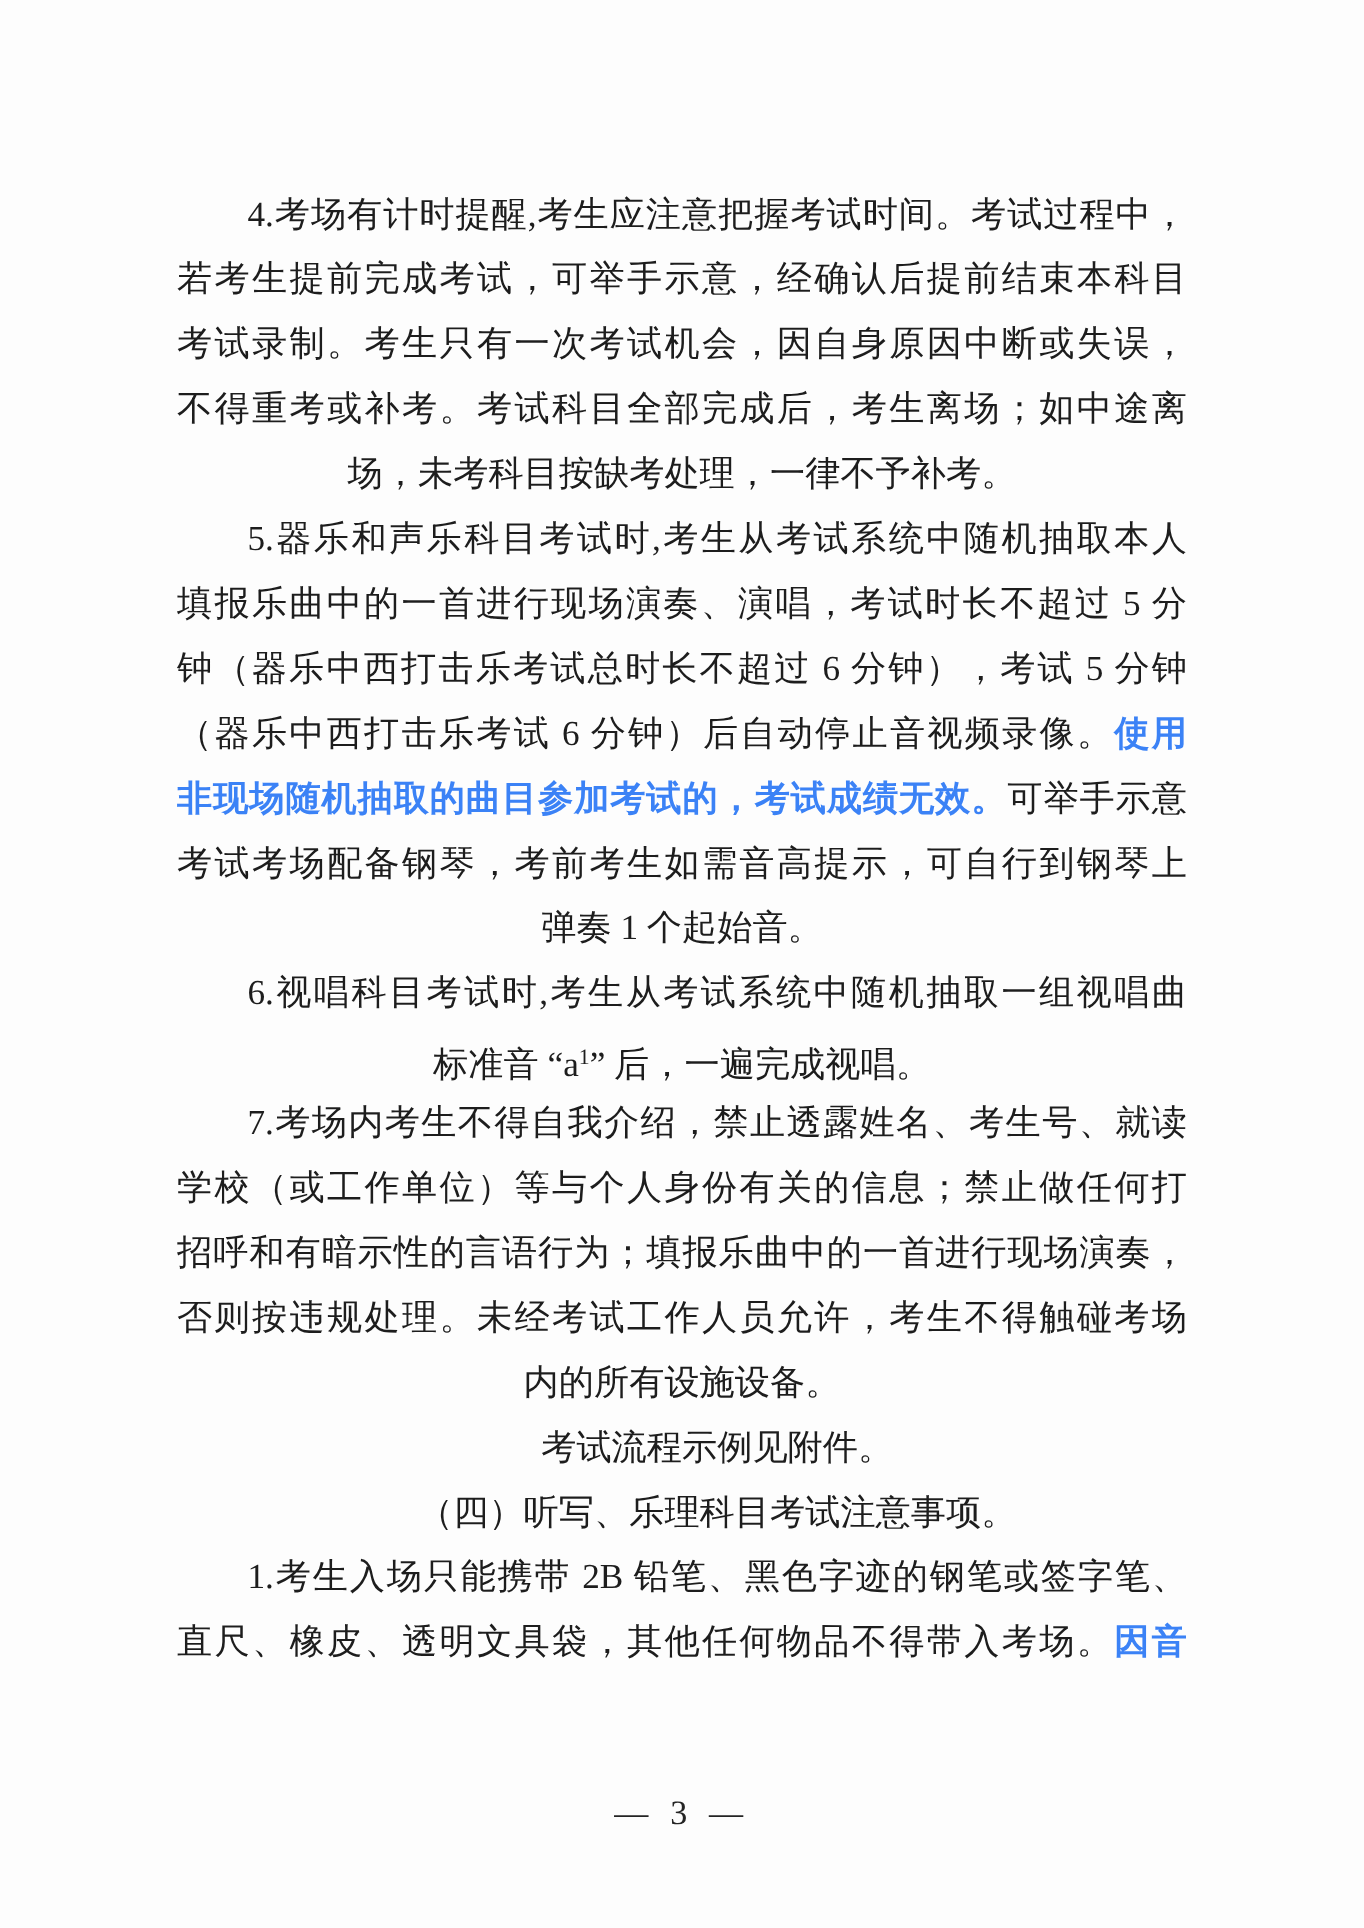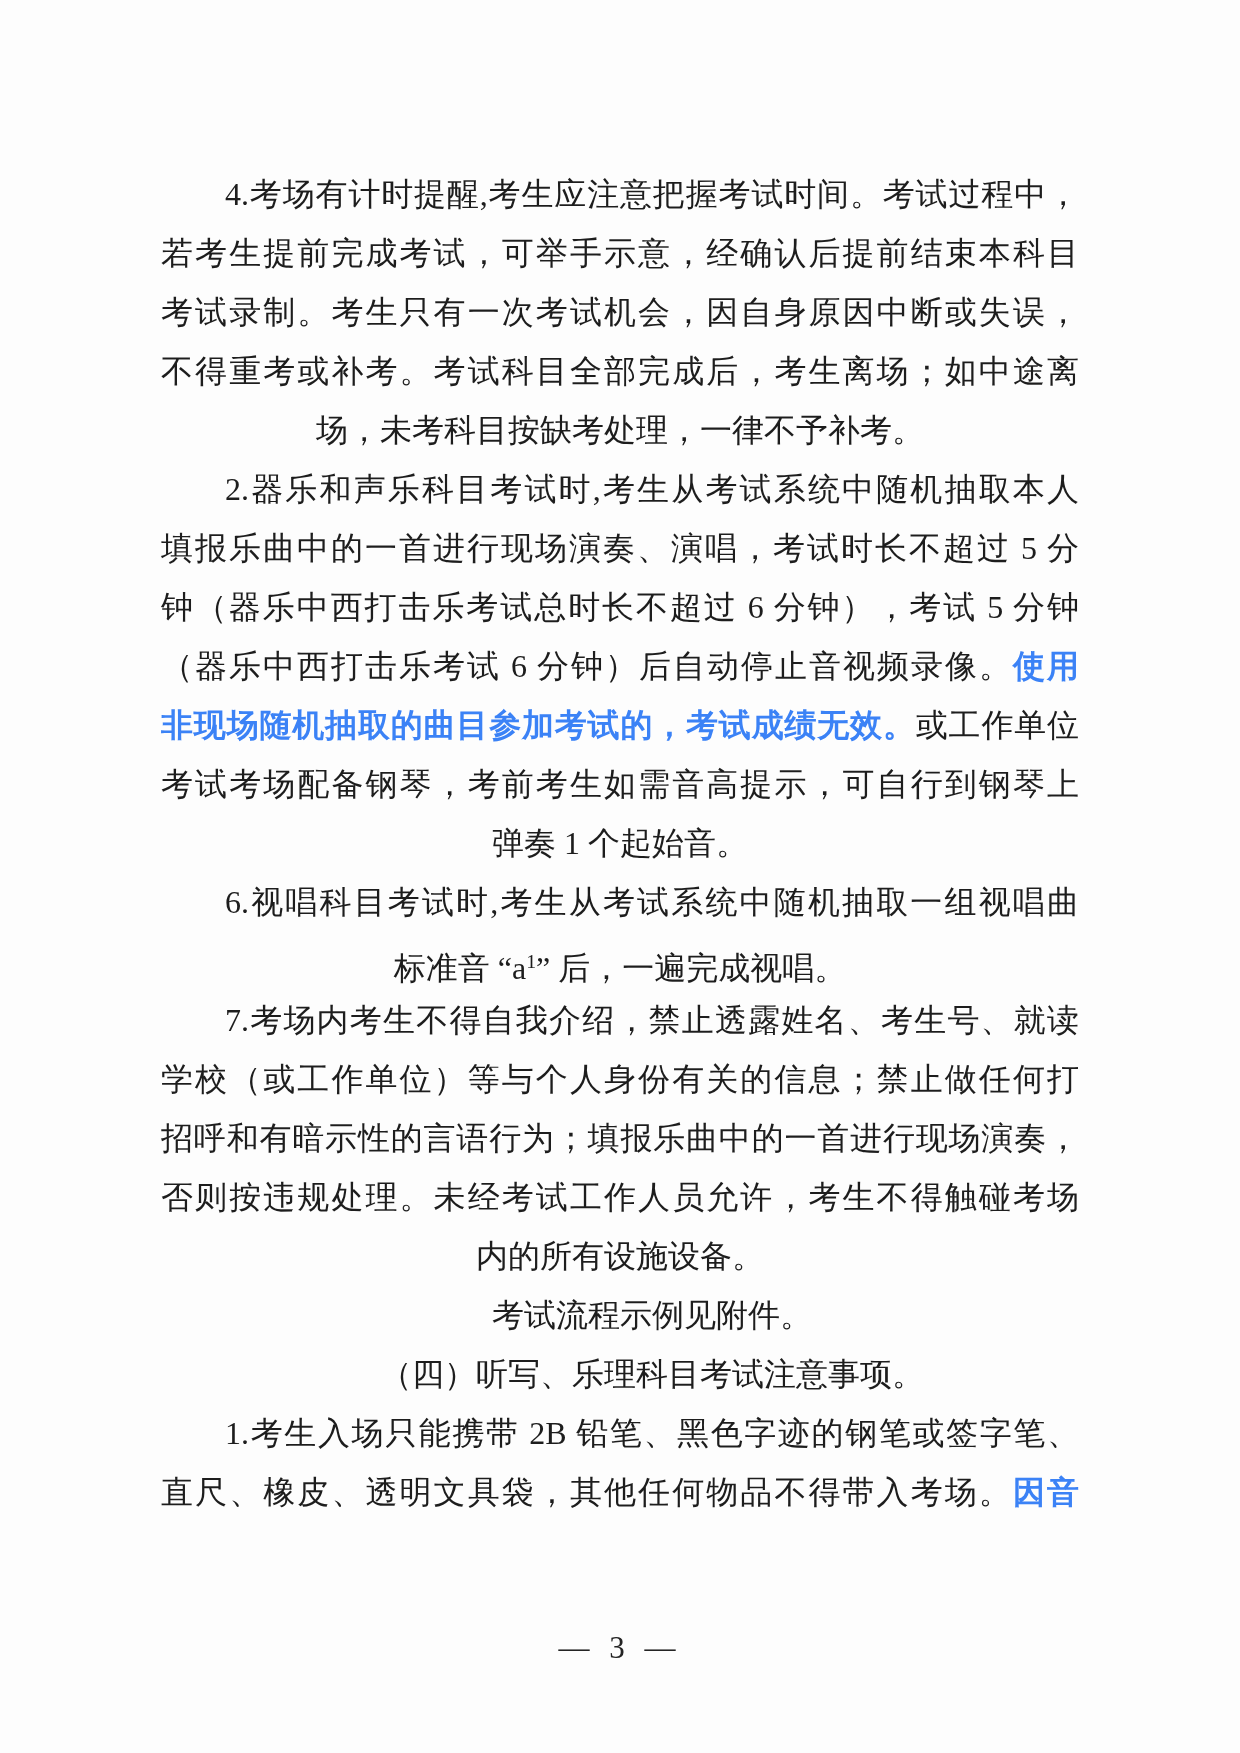--- a/index.html
+++ b/index.html
@@ -64,25 +64,25 @@
 </head>
 <body>
 
 <div class="doc-page">
   <div class="doc-body">
       <div class="line indent just"><span class="">4.考场有计时提醒,考生应注意把握考试时间。考试过程中，</span></div>
       <div class="line just"><span class="">若考生提前完成考试，可举手示意，经确认后提前结束本科目</span></div>
       <div class="line just"><span class="">考试录制。考生只有一次考试机会，因自身原因中断或失误，</span></div>
       <div class="line just"><span class="">不得重考或补考。考试科目全部完成后，考生离场；如中途离</span></div>
       <div class="line"><span class="">场，未考科目按缺考处理，一律不予补考。</span></div>
-      <div class="line indent just"><span class="">2.器乐和声乐科目考试时,考生从考试系统中随机抽取本人</span></div>
+      <div class="line indent just"><span class="">5.器乐和声乐科目考试时,考生从考试系统中随机抽取本人</span></div>
       <div class="line just"><span class="">填报乐曲中的一首进行现场演奏、演唱，考试时长不超过 5 分</span></div>
       <div class="line just"><span class="">钟（器乐中西打击乐考试总时长不超过 6 分钟），考试 5 分钟</span></div>
       <div class="line just"><span class="">（器乐中西打击乐考试 6 分钟）后自动停止音视频录像。</span><span class="seg-bold">使用</span></div>
-      <div class="line just"><span class="seg-bold">非现场随机抽取的曲目参加考试的，考试成绩无效。</span><span class="">或工作单位</span></div>
+      <div class="line just"><span class="seg-bold">非现场随机抽取的曲目参加考试的，考试成绩无效。</span><span class="">可举手示意</span></div>
       <div class="line just"><span class="">考试考场配备钢琴，考前考生如需音高提示，可自行到钢琴上</span></div>
       <div class="line"><span class="">弹奏 1 个起始音。</span></div>
       <div class="line indent just"><span class="">6.视唱科目考试时,考生从考试系统中随机抽取一组视唱曲</span></div>
       <div class="line"><span class="">标准音 “a</span><span class=" seg-sup">1</span><span class="">” 后，一遍完成视唱。</span></div>
       <div class="line indent just"><span class="">7.考场内考生不得自我介绍，禁止透露姓名、考生号、就读</span></div>
       <div class="line just"><span class="">学校（或工作单位）等与个人身份有关的信息；禁止做任何打</span></div>
       <div class="line just"><span class="">招呼和有暗示性的言语行为；填报乐曲中的一首进行现场演奏，</span></div>
       <div class="line just"><span class="">否则按违规处理。未经考试工作人员允许，考生不得触碰考场</span></div>
       <div class="line"><span class="">内的所有设施设备。</span></div>
       <div class="line indent"><span class="">考试流程示例见附件。</span></div>

